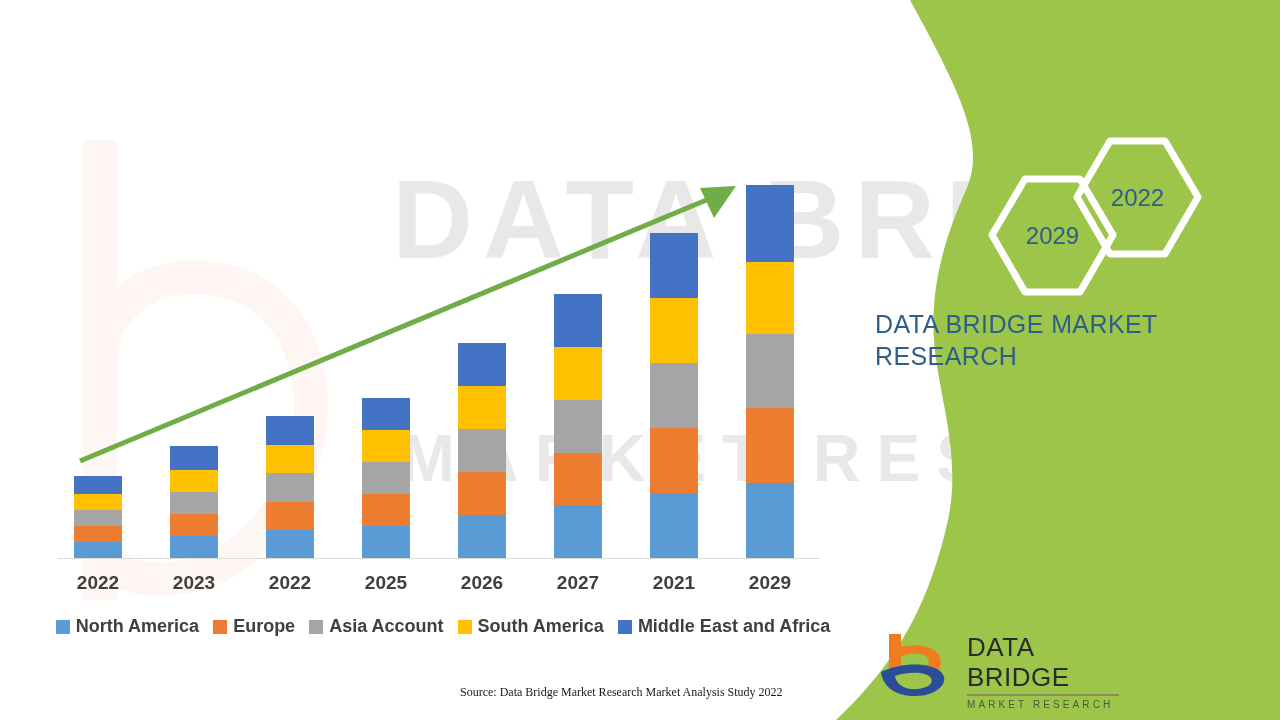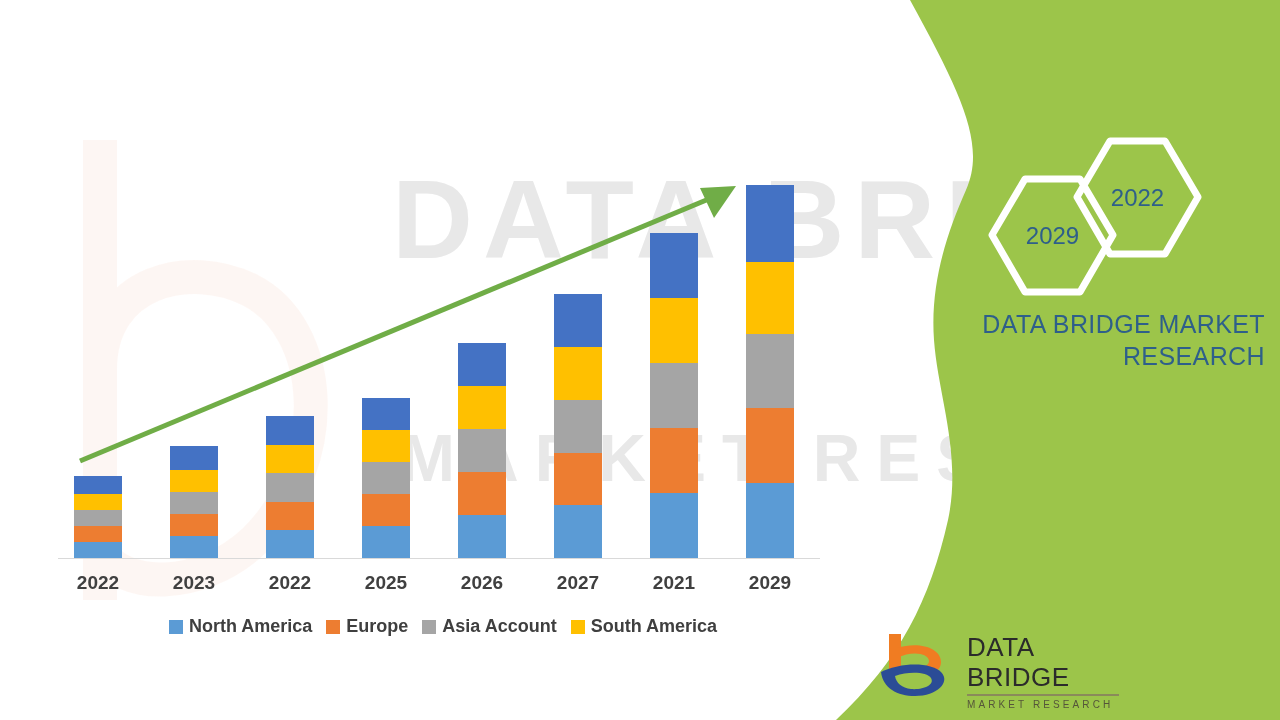--- a/index.html
+++ b/index.html
@@ -213,21 +213,21 @@
     z-index: 2;
   }
   .hex-2022 { left: 85px; top: 0px;  width: 135px; height: 125px; }
   .hex-2029 { left: 0px;  top: 38px; width: 135px; height: 125px; }
 
   .brand-text {
     position: absolute;
     left: 20px;
     top: 308px;
     width: 390px;
-    text-align: right;
+    text-align: left;
     color: #2e5f8a;
     font-size: 25px;
     line-height: 32px;
     font-weight: 400;
     letter-spacing: 0.4px;
   }
 
   .logo {
     position: absolute;
     left: 20px;
@@ -368,23 +368,28 @@
         <span class="legend-label">Europe</span>
       </div>
       <div class="legend-item">
         <span class="legend-swatch" style="background: rgb(165, 165, 165);"></span>
         <span class="legend-label">Asia Account</span>
       </div>
       <div class="legend-item">
         <span class="legend-swatch" style="background: rgb(255, 192, 0);"></span>
         <span class="legend-label">South America</span>
       </div>
+      <div class="legend-item">
+        <span class="legend-swatch" style="background: rgb(68, 114, 196);"></span>
+        <span class="legend-label">Middle East and Africa</span>
+      </div>
     </div>
 
   <div class="footer">
+    <div class="footer-right">Source: Data Bridge Market Research Market Analysis Study 2022</div>
   </div>
 
   <svg class="green-panel" viewBox="0 0 1280 720" preserveAspectRatio="none">
     <path d="M910,0 L1280,0 L1280,720 L836,720 C900,660 930,600 948,520
              C962,455 938,395 934,340 C930,285 946,235 966,190
              C986,145 962,95 910,0 Z" fill="#9CC54A"></path>
   </svg>
 
   <div class="panel-content">
 

